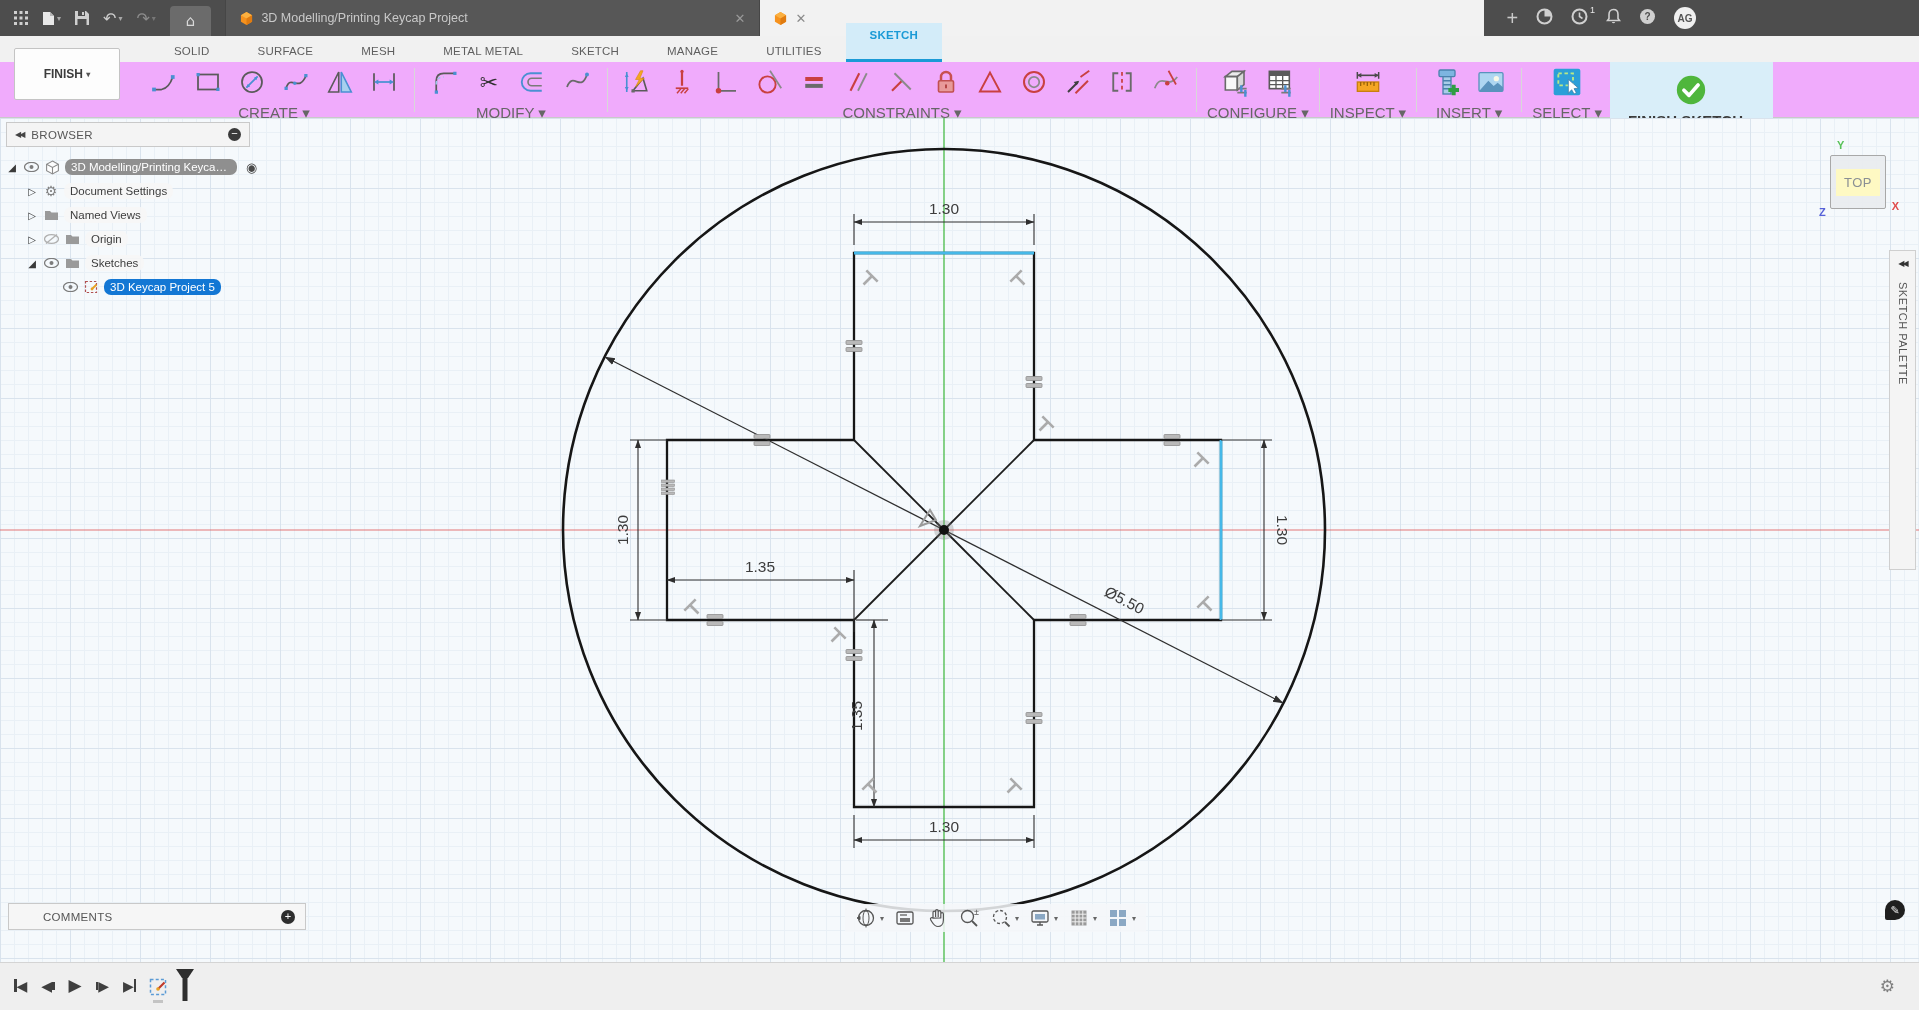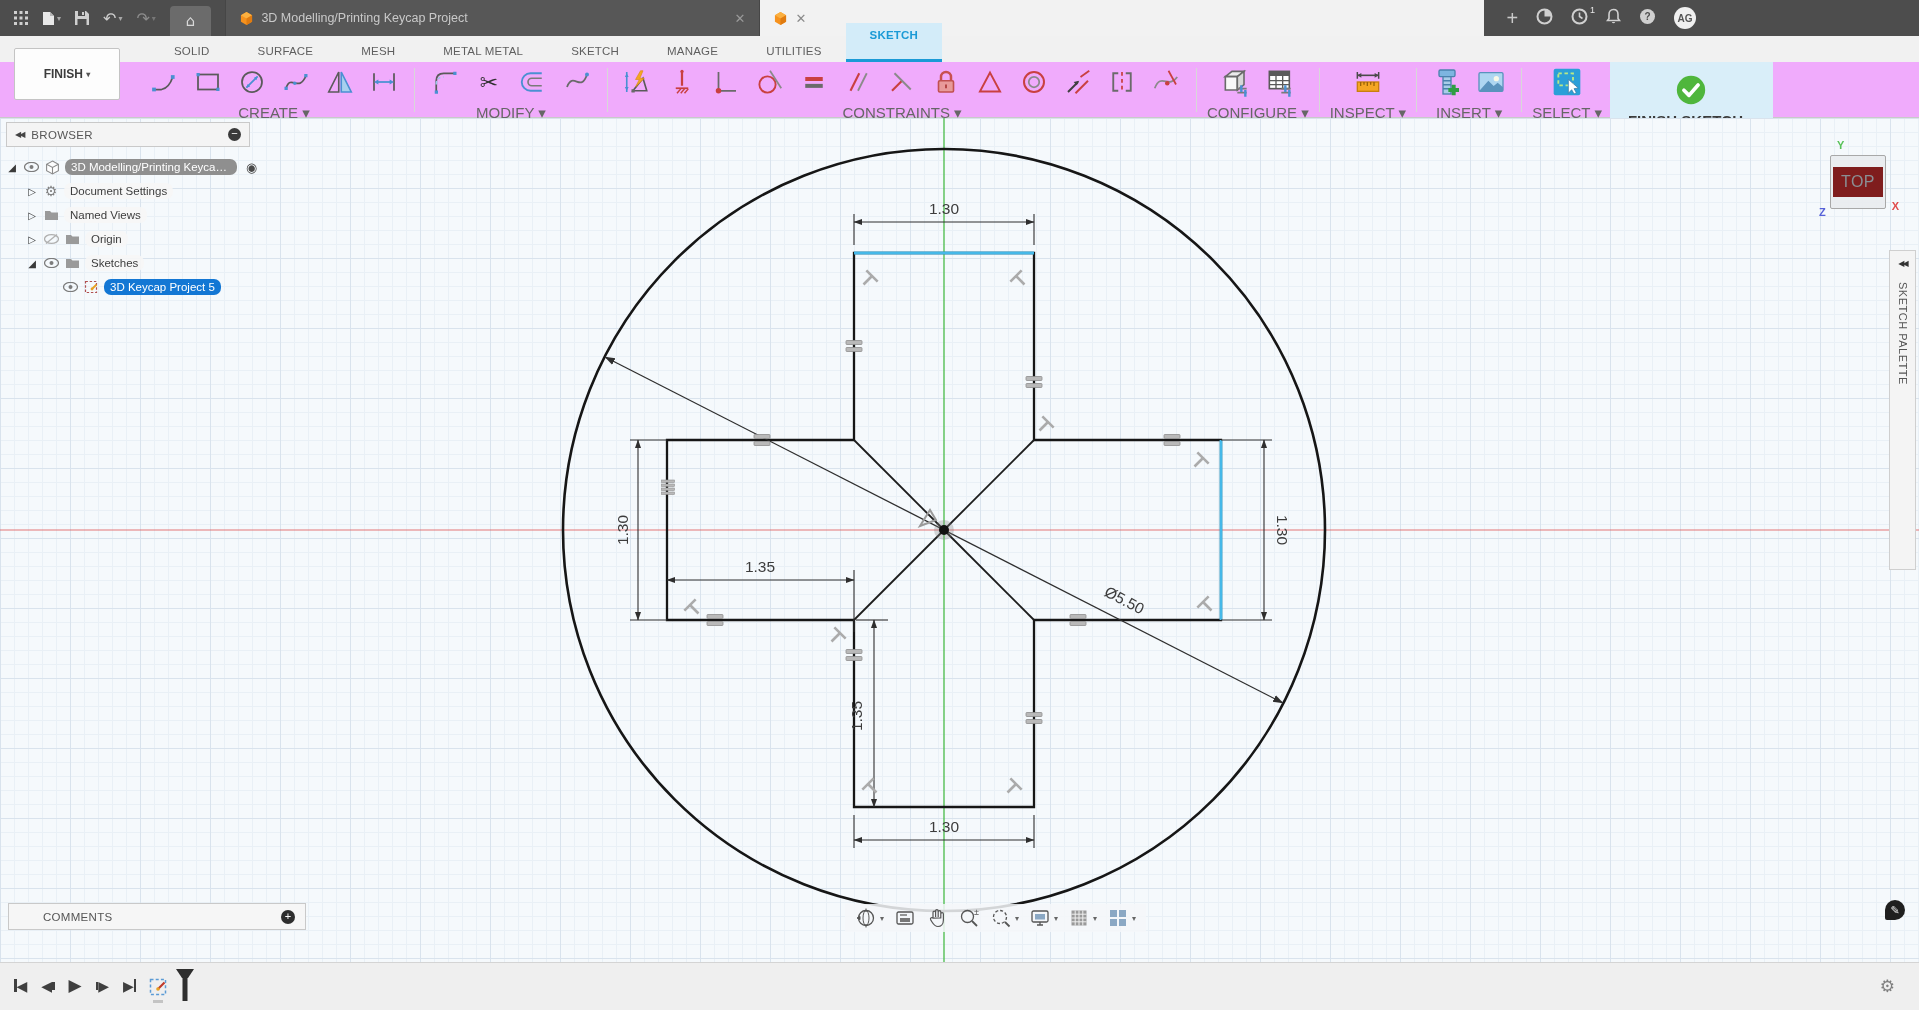--- a/index.html
+++ b/index.html
@@ -58,21 +58,21 @@
   .tr { display:flex; align-items:center; height:24px; gap:5px; }
   .tr .arrow { width:12px; font-size:10px; color:#3a3a3a; text-align:center; cursor:pointer; }
   .tr .lbl { background:rgba(246,246,246,.92); padding:2px 6px; border-radius:7px; white-space:nowrap; }
   .lbl.root-sel { background:#8f8f8f; color:#fff; width:172px; overflow:hidden; text-overflow:ellipsis; }
   .lbl.blue-sel { background:#1377d4; color:#fff; }
   .ticon { width:16px; height:16px; display:flex; align-items:center; justify-content:center; color:#828282; }
   .radio { font-size:13px; color:#4a4a4a; margin-left:4px; cursor:pointer; }
 
   
   .viewcube { position:absolute; left:1830px; top:37px; width:56px; height:54px; background:rgba(232,236,239,.92); border:1px solid #a8a8a8; border-radius:2px; display:flex; align-items:center; justify-content:center; cursor:pointer; }
-  .viewcube .face { background:#7f1d1d; padding:6px 8px; font-size:16px; color:#8a8f94; letter-spacing:.5px; }
+  .viewcube .face { background:#fef9c3; padding:6px 8px; font-size:13px; color:#8a8f94; letter-spacing:.5px; }
   .axis { position:absolute; font-size:11px; font-weight:bold; }
   .axis.y { color:#58c158; left:6px; top:-17px; }
   .axis.x { color:#e04b4b; right:-14px; bottom:-4px; }
   .axis.z { color:#5560d8; left:-12px; bottom:-10px; }
 
   
   .palette { position:absolute; right:3px; top:132px; width:27px; height:320px; background:#f4f4f4; border:1px solid #cfcfcf; display:flex; flex-direction:column; align-items:center; padding-top:8px; gap:14px; }
   .palette .chev { font-size:8px; color:#333; letter-spacing:-2px; cursor:pointer; }
   .palette .vtext { writing-mode:vertical-lr; font-size:11px; color:#555; letter-spacing:.5px; white-space:nowrap; }
 

